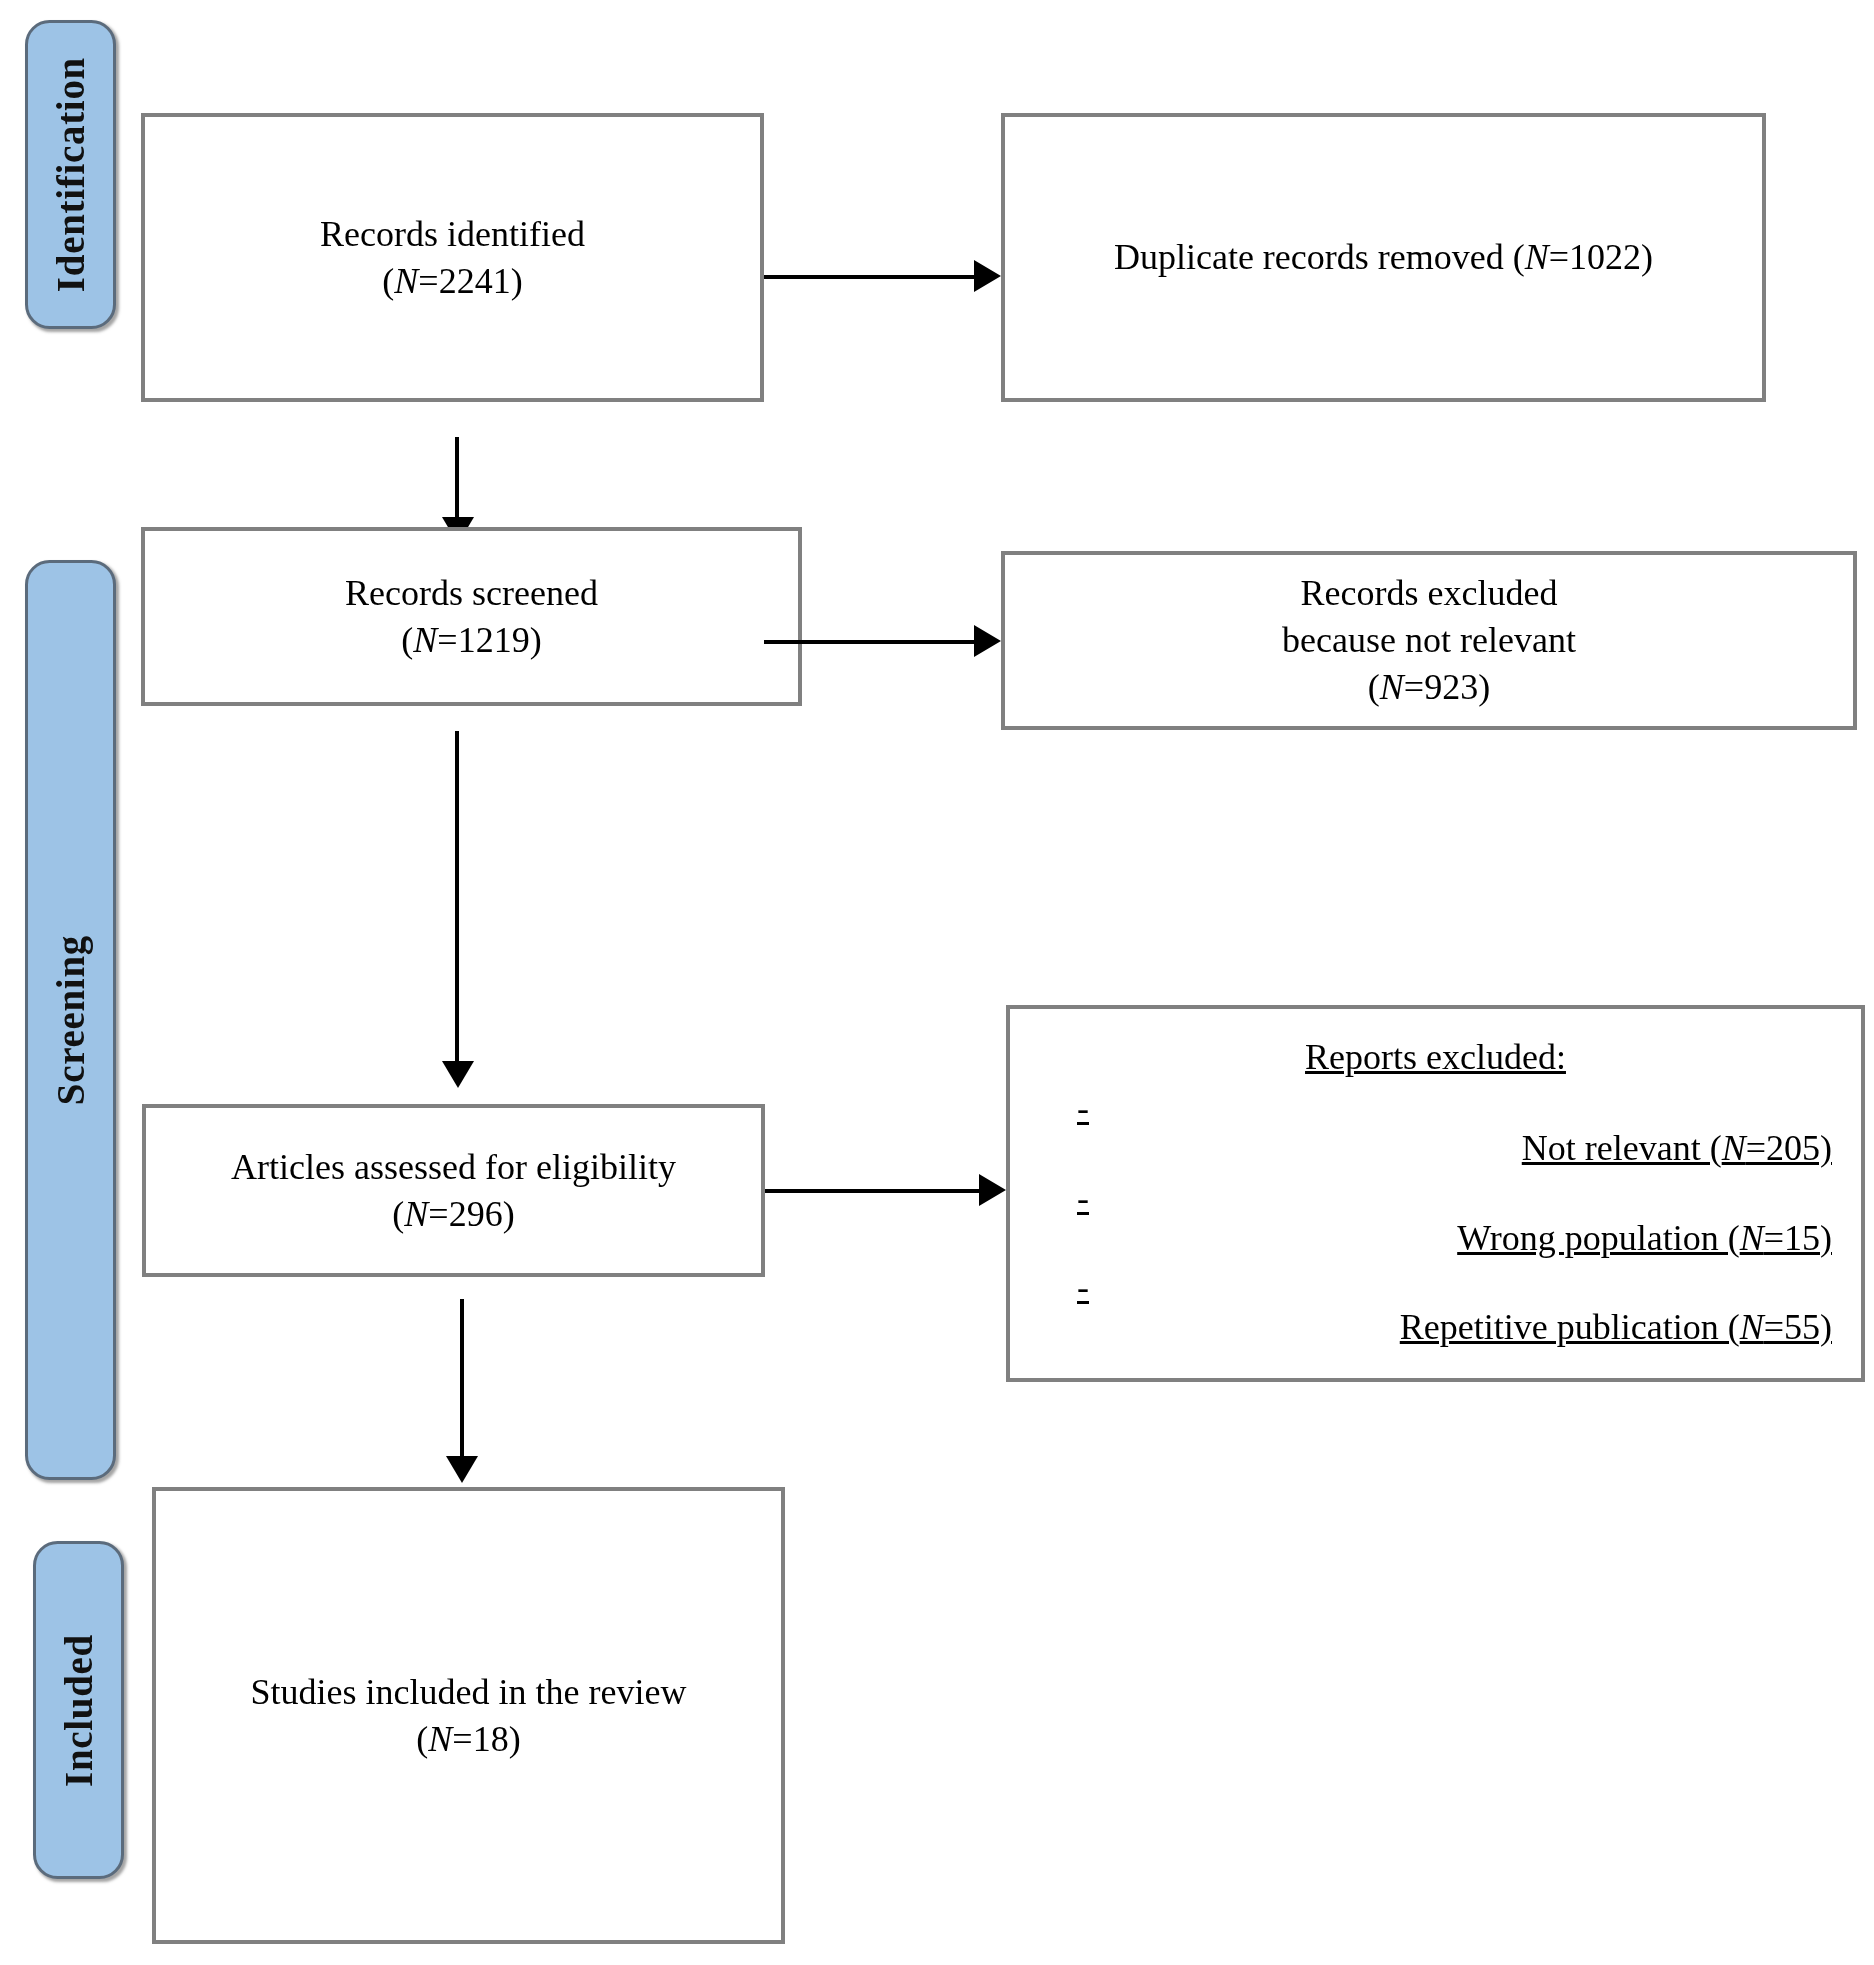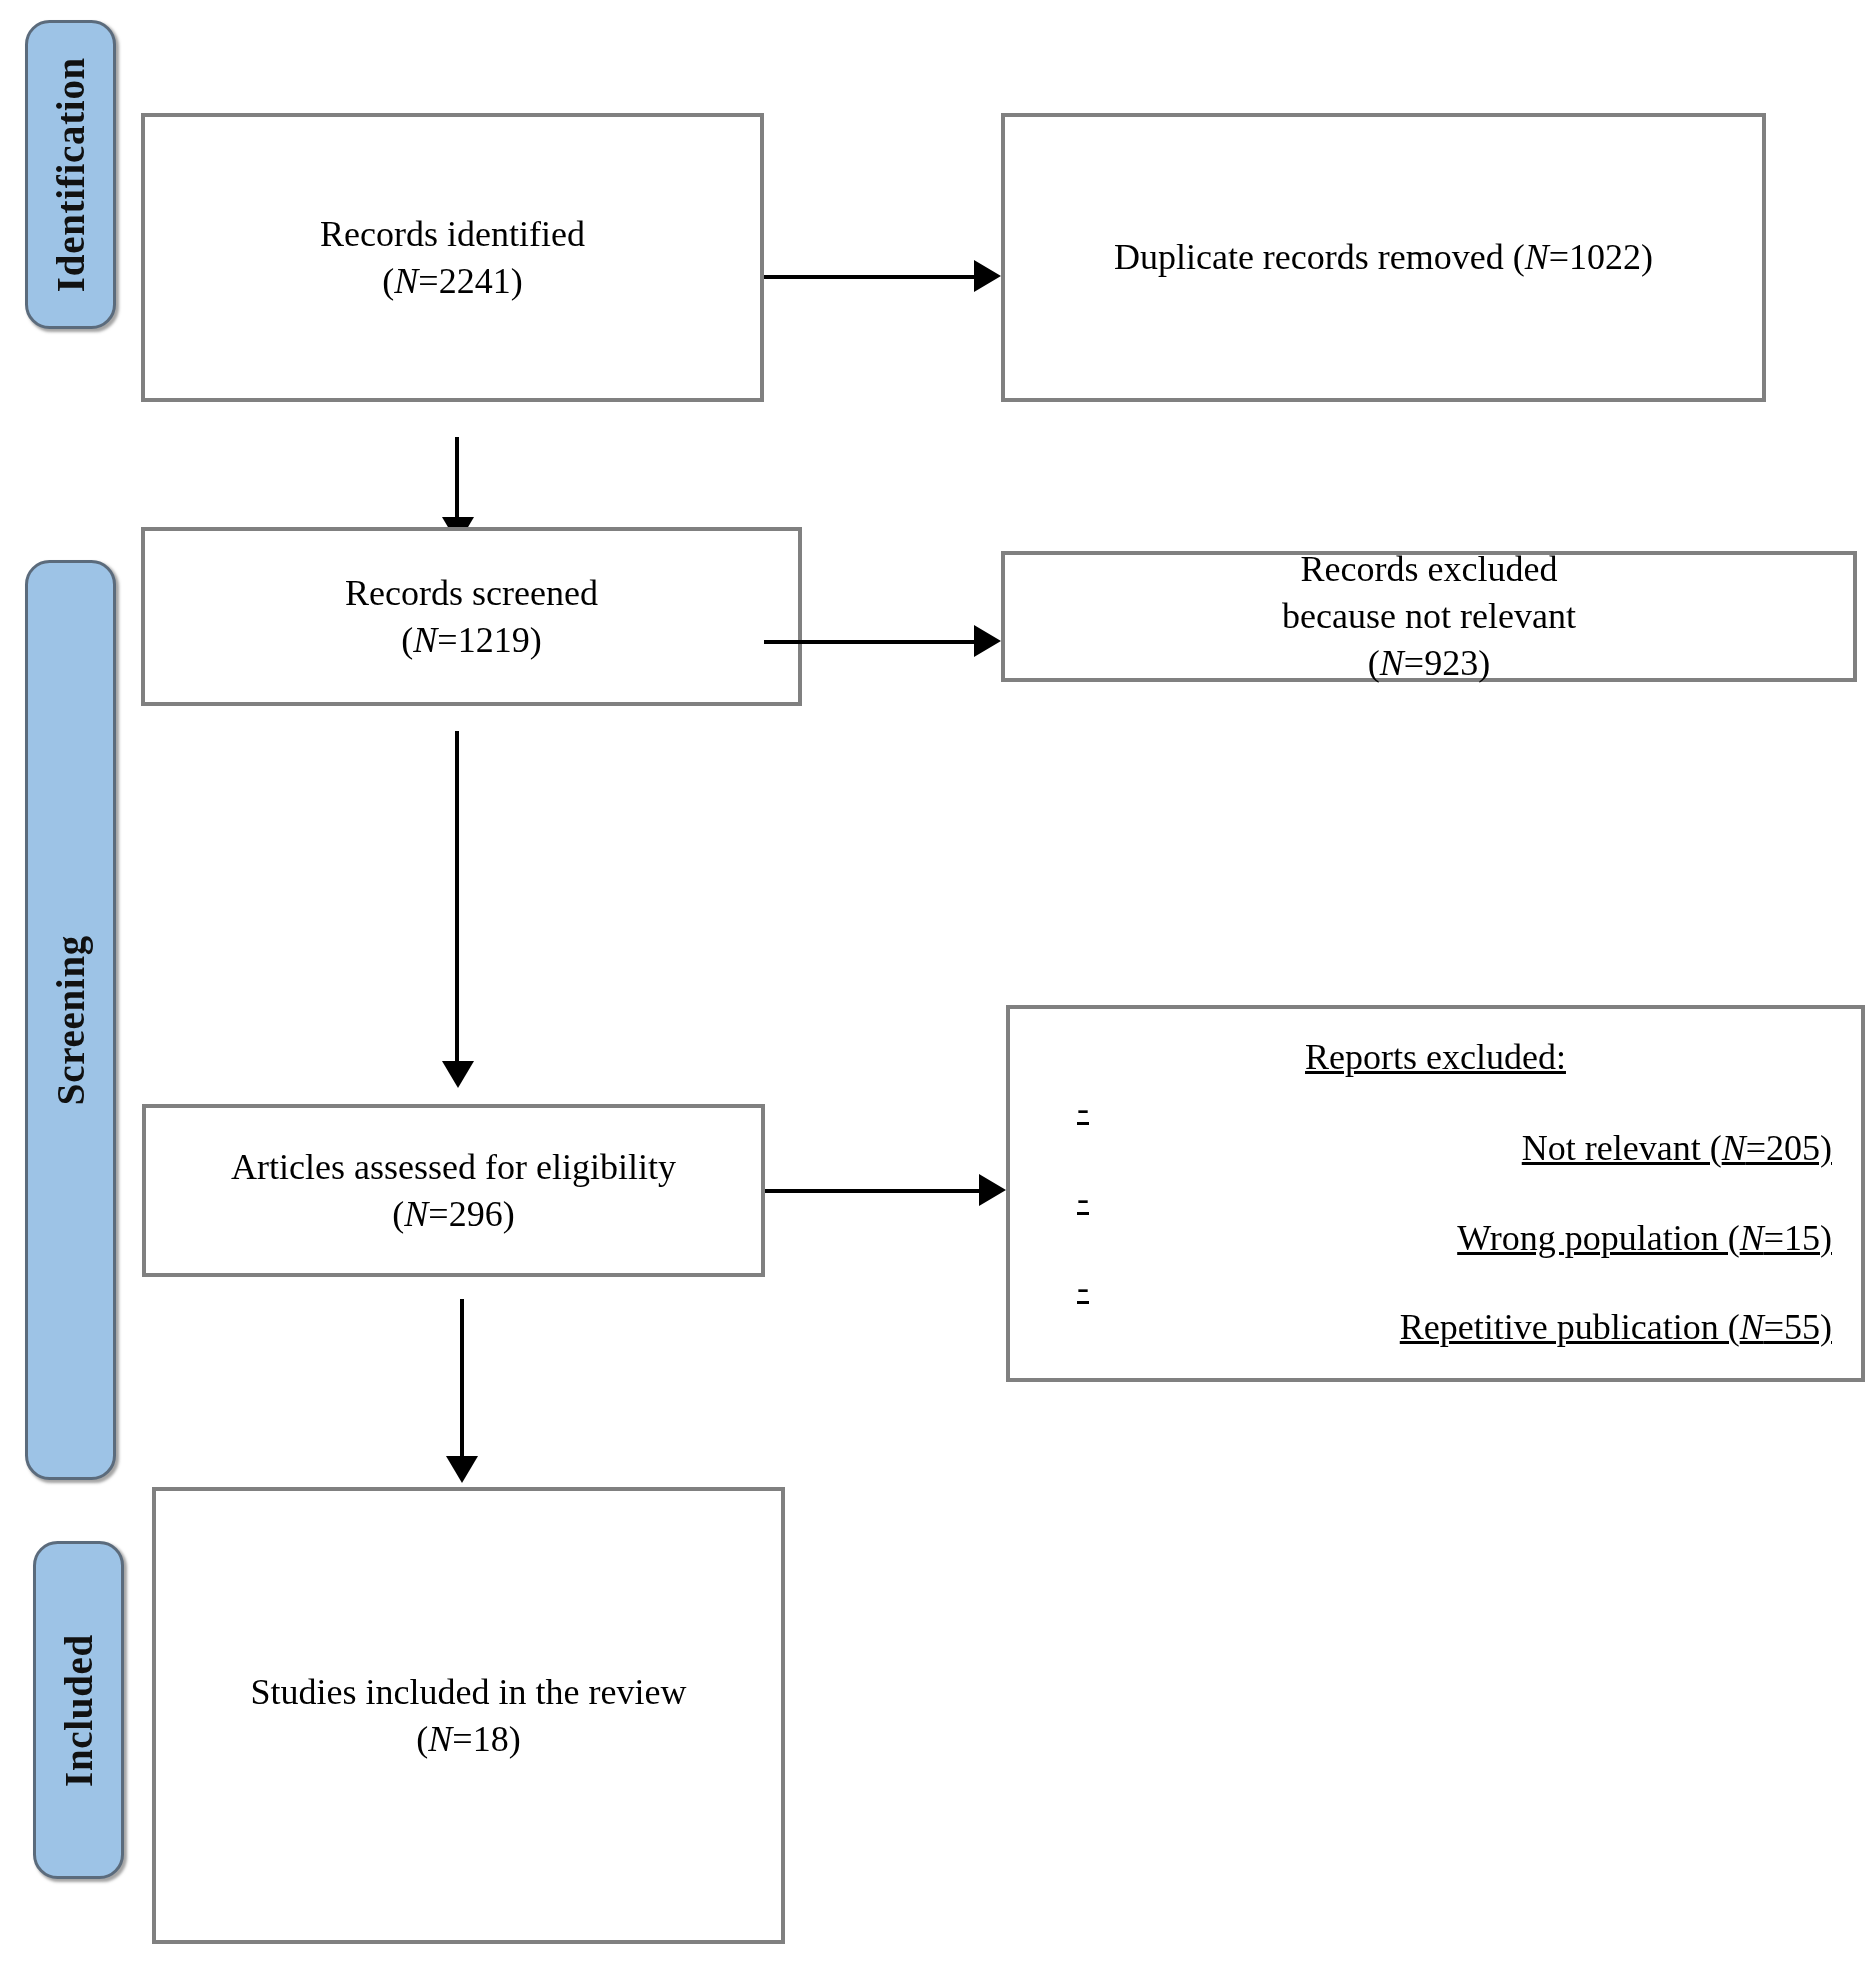--- a/index.html
+++ b/index.html
@@ -170,21 +170,21 @@
   <div class="v-line" style="left:455px; top:437px; height:81px;"></div>
   <div class="v-arrow-head" style="left:442px; top:517px;"></div>
 
   <div class="flow-box" style="left:141px; top:527px; width:661px; height:179px;">
     <div class="box-text">
       <span>Records screened</span><br>
       <span>(</span><span class="nval">N</span><span>=1219)</span>
     </div>
   </div>
 
-  <div class="flow-box" style="left:1001px; top:551px; width:856px; height:131px;">
+  <div class="flow-box" style="left:1001px; top:551px; width:856px; height:179px;">
     <div class="box-text">
       <span>Records excluded</span><br>
       <span>because not relevant</span><br>
       <span>(</span><span class="nval">N</span><span>=923)</span>
     </div>
   </div>
 
   <div class="h-line" style="left:764px; top:640px; width:211px;"></div>
   <div class="h-arrow-head" style="left:974px; top:625px;"></div>
 

